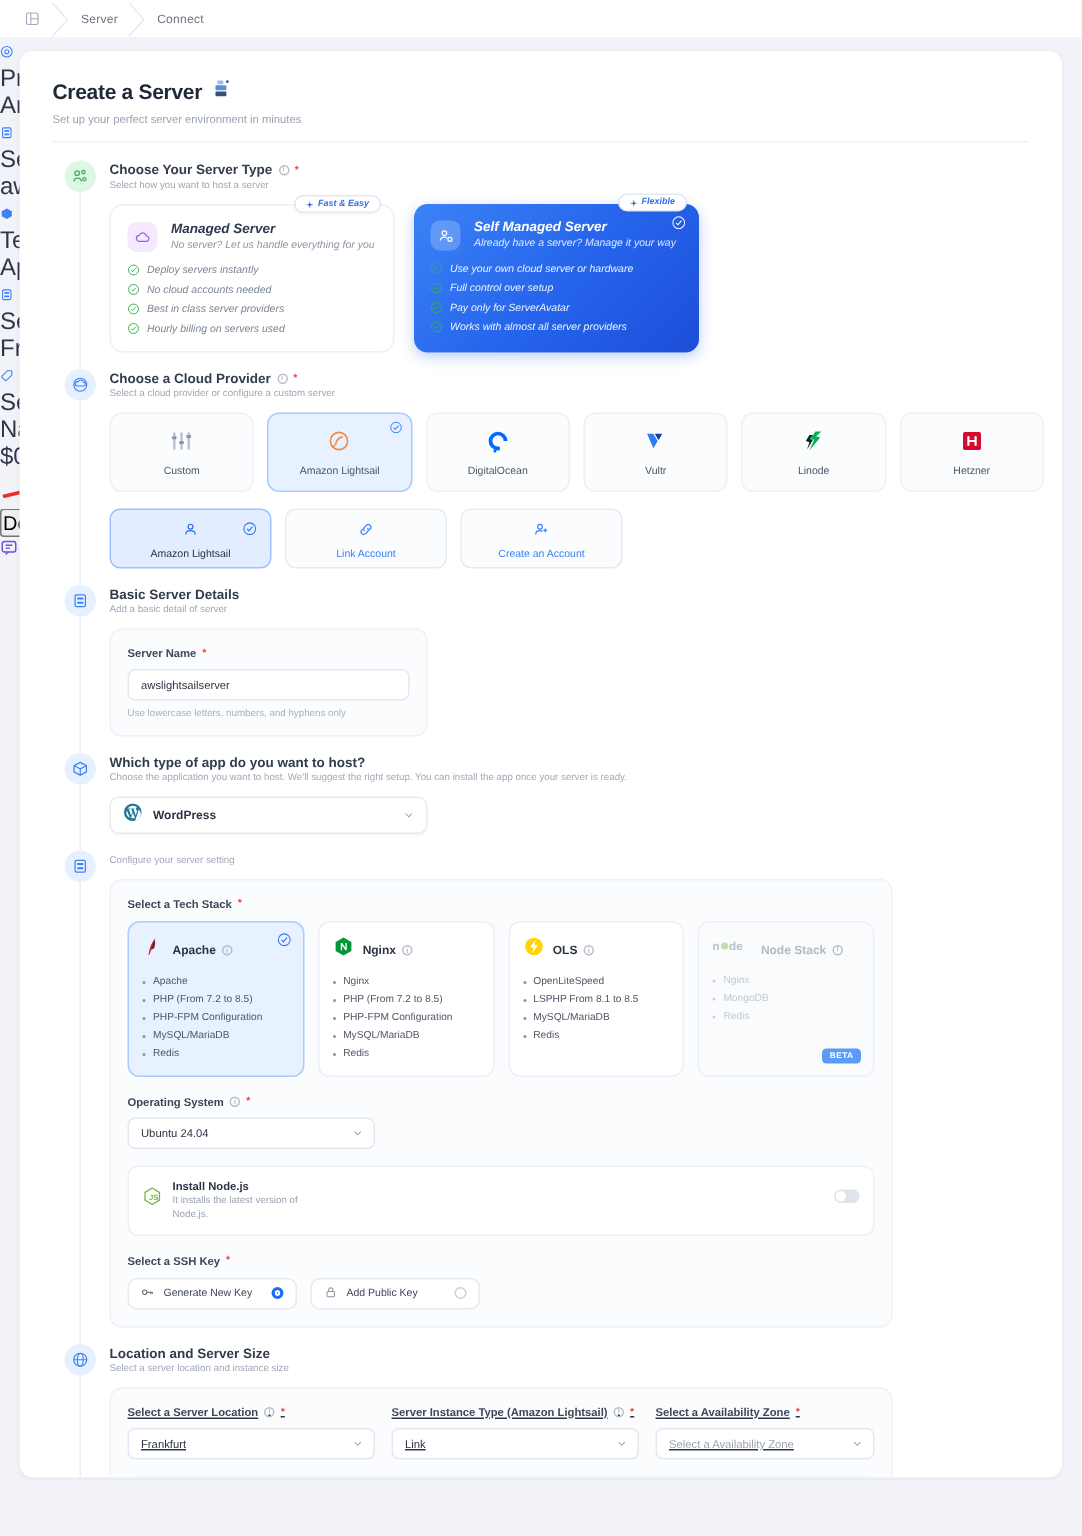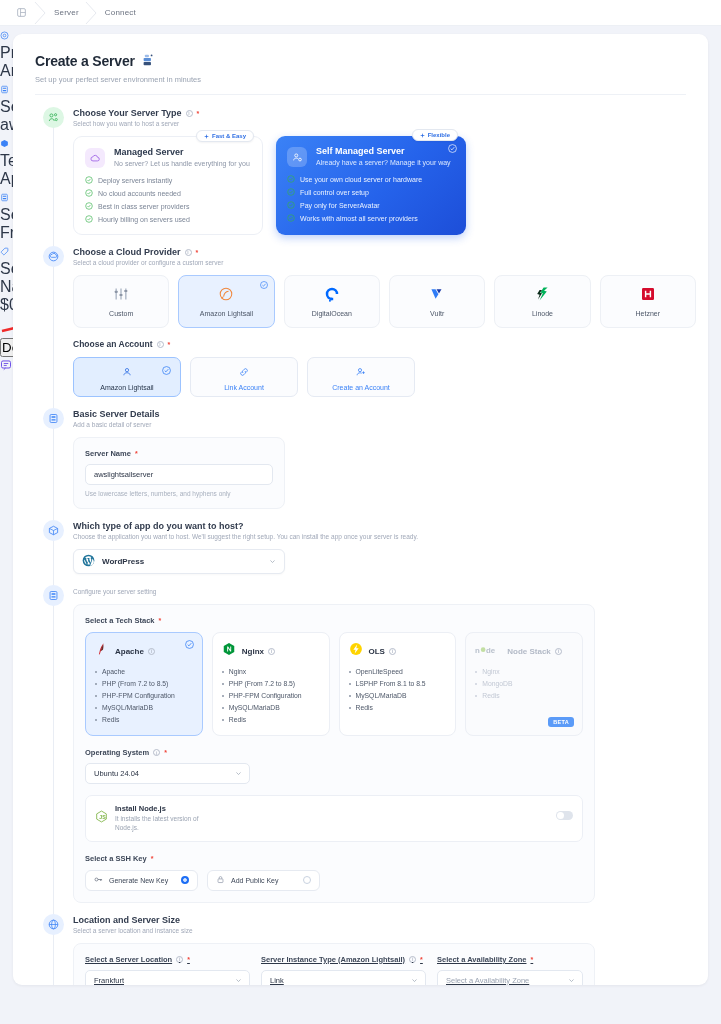--- a/index.html
+++ b/index.html
@@ -51,21 +51,21 @@
   .req { color: #f04438; font-size: 7px; line-height: 1; }
   .info-i {
     display: inline-flex; width: 7px; height: 7px; border: 0.8px solid #b6bdcb; border-radius: 50%;
     color: #b6bdcb; font-size: 5px; align-items: center; justify-content: center; font-style: normal;
   }
 
   
   .type-row { display: flex; gap: 13px; margin-top: 9px; }
   .type-card {
     position: relative; width: 190px; border-radius: 9px; padding: 10px 1px 11px 11px;
-    border: 1px solid #eceff5; background: #fff;
+    border: 1px solid #eceff5; background: #fff; font-style: italic;
   }
   .type-card.sel {
     border: none;
     background: linear-gradient(135deg,#3b82f6 0%,#2563eb 55%,#1d4ed8 100%);
     box-shadow: 0 3px 9px rgba(37,99,235,.3);
   }
   .badge {
     position: absolute; top: -7px; right: 8px; background: #fff; border: 1px solid #e3e8f0;
     border-radius: 8px; padding: 2px 7px; font-size: 6px; font-weight: 700; color: #2f6fe4;
     display: flex; align-items: center; gap: 3px; box-shadow: 0 1px 2px rgba(16,24,40,.05);
@@ -428,25 +428,20 @@
                 <svg width="16" height="16" viewBox="0 0 20 20">
                     <rect x="2.5" y="2.5" width="15" height="15" rx="1.5" fill="#d50c2d"></rect>
                     <path d="M7 6v8M13 6v8M7 10h6" stroke="#fff" stroke-width="1.8"></path>
                   </svg>
               </span>
               <span class="tile-label">Hetzner</span>
             </div>
           </div>
 
           <div style="margin-top:11px;">
-            <div class="sub-head">
-              <span>Choose an Account</span>
-              <i class="info-i">i</i>
-              <span class="req">*</span>
-            </div>
             <div class="acc-row">
               <div class="acc sel">
                 <svg class="corner-check" viewBox="0 0 16 16">
                     <circle cx="8" cy="8" r="7" fill="none" stroke="#2f7cf6" stroke-width="1.3"></circle>
                     <path d="M4.8 8.2 7 10.4 11.2 5.6" fill="none" stroke="#2f7cf6" stroke-width="1.4"></path>
                   </svg>
                 <span><svg width="10" height="10" viewBox="0 0 16 16">
                       <circle cx="8" cy="5" r="2.6" fill="none" stroke="#2f6fe4" stroke-width="1.3"></circle>
                       <path d="M3 13.2c0-2.5 2.2-4 5-4s5 1.5 5 4" fill="none" stroke="#2f6fe4" stroke-width="1.3"></path>
                     </svg></span>

